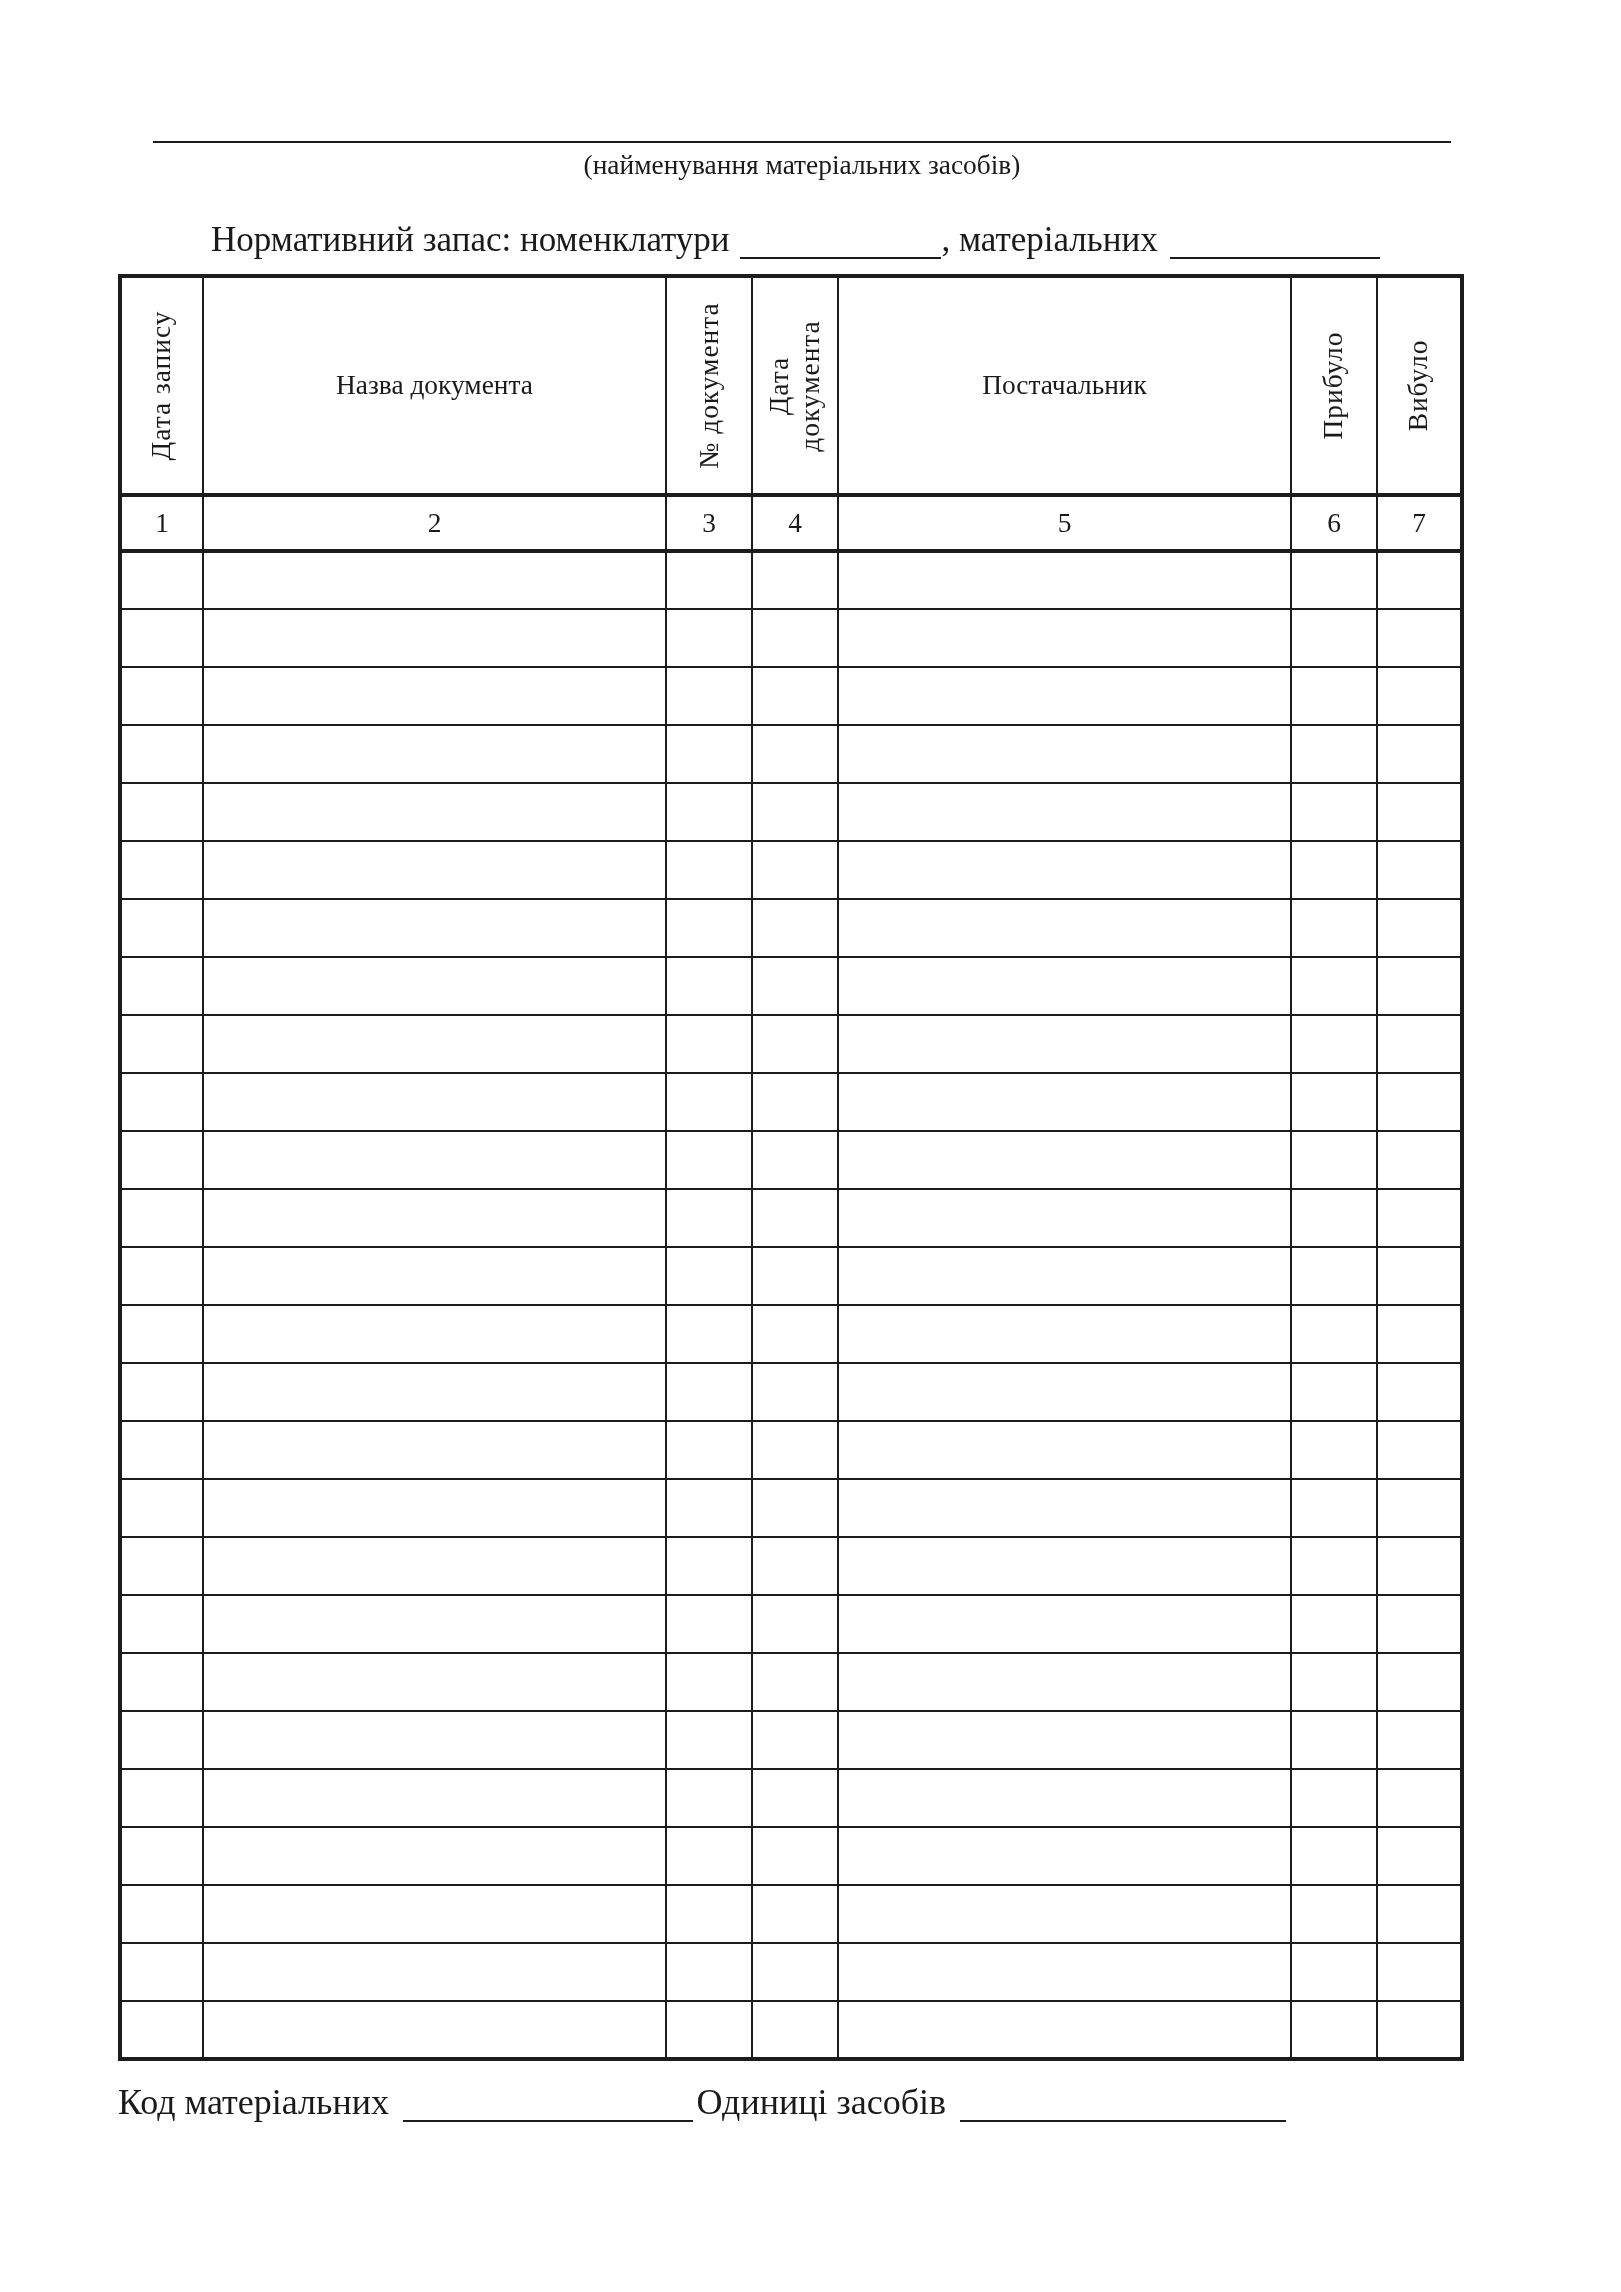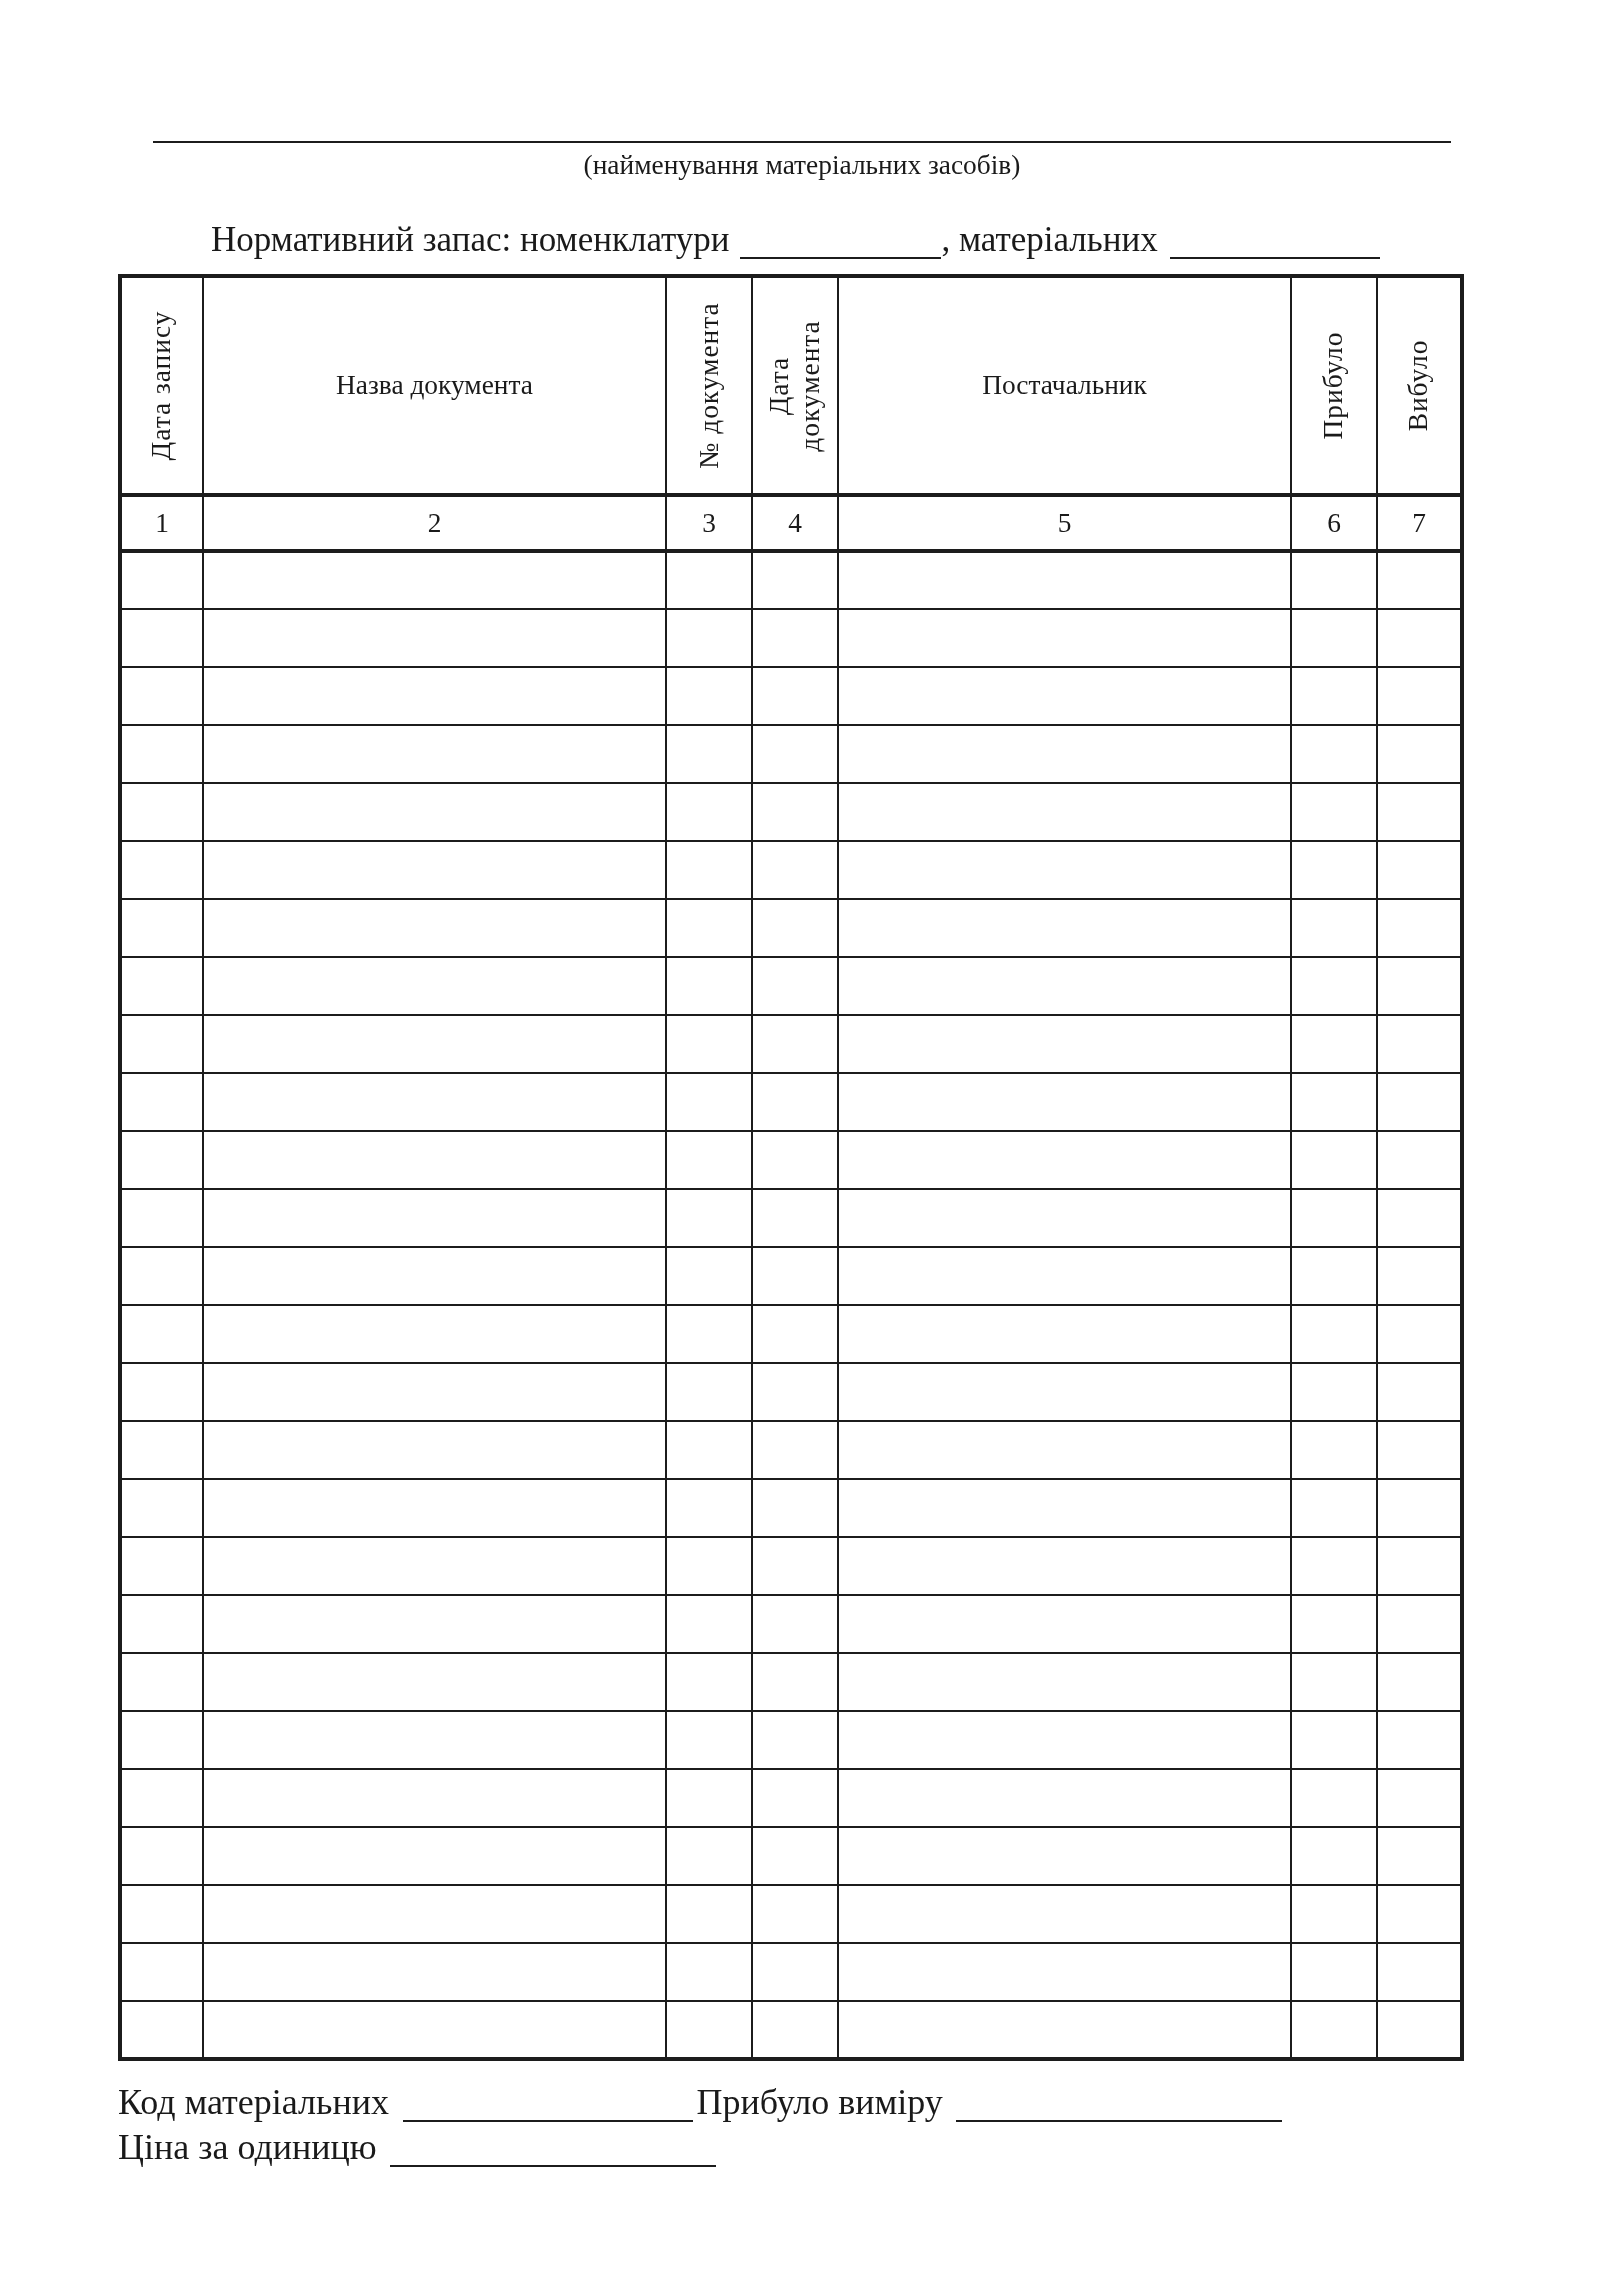--- a/index.html
+++ b/index.html
@@ -386,21 +386,18 @@
           <td></td>
           <td></td>
           <td></td>
           <td></td>
         </tr>
       </tbody>
   </table>
 
   <div class="footer">
     <div>
-      <span>Код матеріальних</span><span class="fill fill-code"></span><span class="units-label">Прибуло виміру</span><span class="fill fill-units"></span>
-    </div>
-    <div>
-      <span>Ціна за одиницю</span><span class="fill fill-price"></span>
+      <span>Код матеріальних</span><span class="fill fill-code"></span><span class="units-label">Одиниці засобів</span><span class="fill fill-units"></span>
     </div>
   </div>
 
 </div>
 
 
 </body></html>

